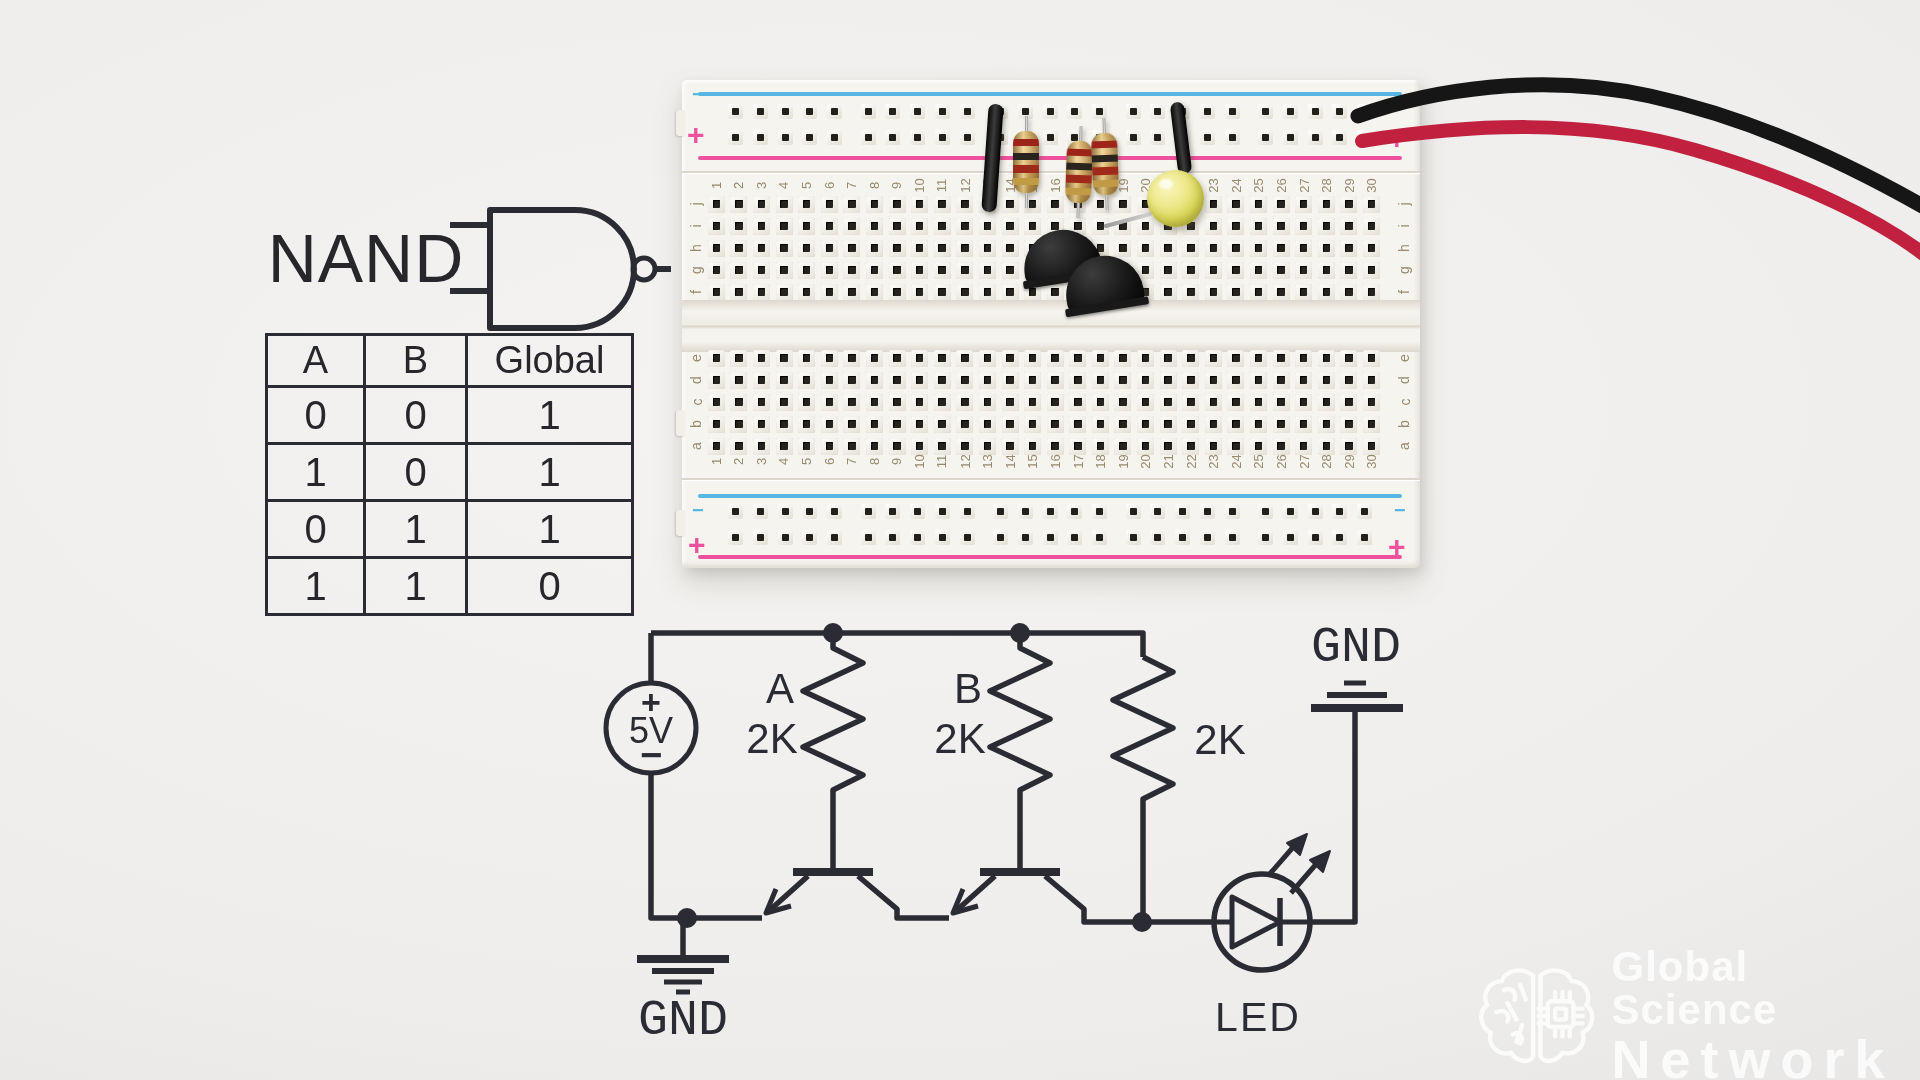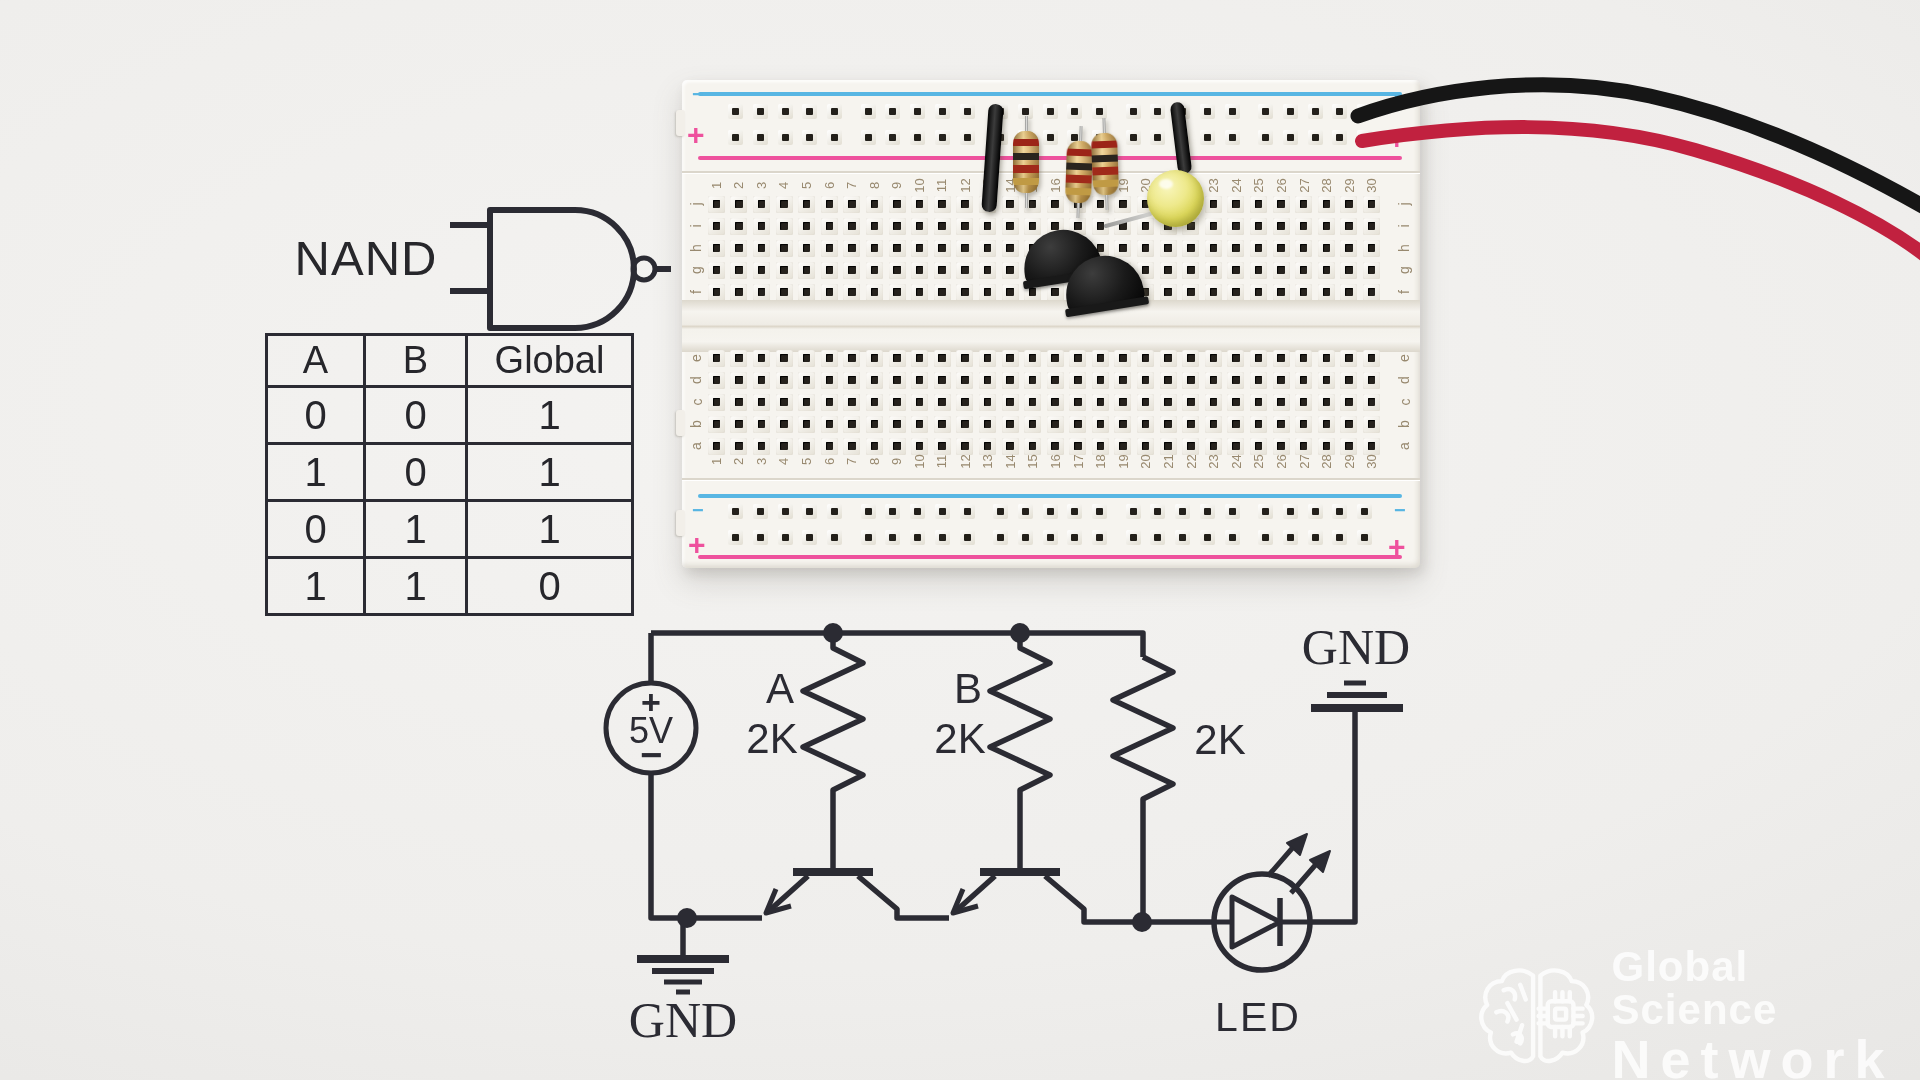--- a/index.html
+++ b/index.html
@@ -6,21 +6,21 @@
   *{box-sizing:border-box;}
   #stage{position:relative;width:1920px;height:1080px;overflow:hidden;
     font-family:"Liberation Sans",sans-serif;
     background:radial-gradient(135% 115% at 42% 38%, #f4f3f1 0%, #efeeec 45%, #e7e6e4 72%, #dddcda 100%);}
 
   
   svg.lineart{position:absolute;left:0;top:0;pointer-events:none;}
 
   
   .lab{position:absolute;transform:translate(-50%,-50%);color:#2b2b33;white-space:nowrap;}
-  .lab-serif{font-family:Liberation Serif, serif;}
+  .lab-serif{font-family:Liberation Mono, monospace;}
 
   
   table.truth{position:absolute;left:265px;top:333px;border-collapse:collapse;table-layout:fixed;
     width:366px;color:#26262b;background:transparent;}
   table.truth th,table.truth td{border:3px solid #2b2b33;text-align:center;padding:0;
     font-weight:normal;font-size:40px;}
   table.truth th{height:52px;font-size:38px;}
   table.truth td{height:57px;}
 
   
@@ -161,21 +161,21 @@
 
       <g fill="#2b2b33" stroke="none">
         <circle cx="833" cy="633" r="10"></circle>
         <circle cx="1020" cy="633" r="10"></circle>
         <circle cx="1142" cy="922" r="10"></circle>
         <circle cx="687" cy="918" r="10"></circle>
       </g>
     </g>
   </svg>
 
-  <div class="lab" style="left:366px;top:258px;font-size:49px;letter-spacing:1px;color:#27272b;">NAND</div>
+  <div class="lab" style="left:366px;top:258px;font-size:68px;letter-spacing:1px;color:#27272b;">NAND</div>
 
   <table class="truth">
     <colgroup>
         <col style="width:98px">
         <col style="width:102px">
         <col style="width:166px">
       </colgroup>
     <tbody>
         <tr>
       <th>A</th>

